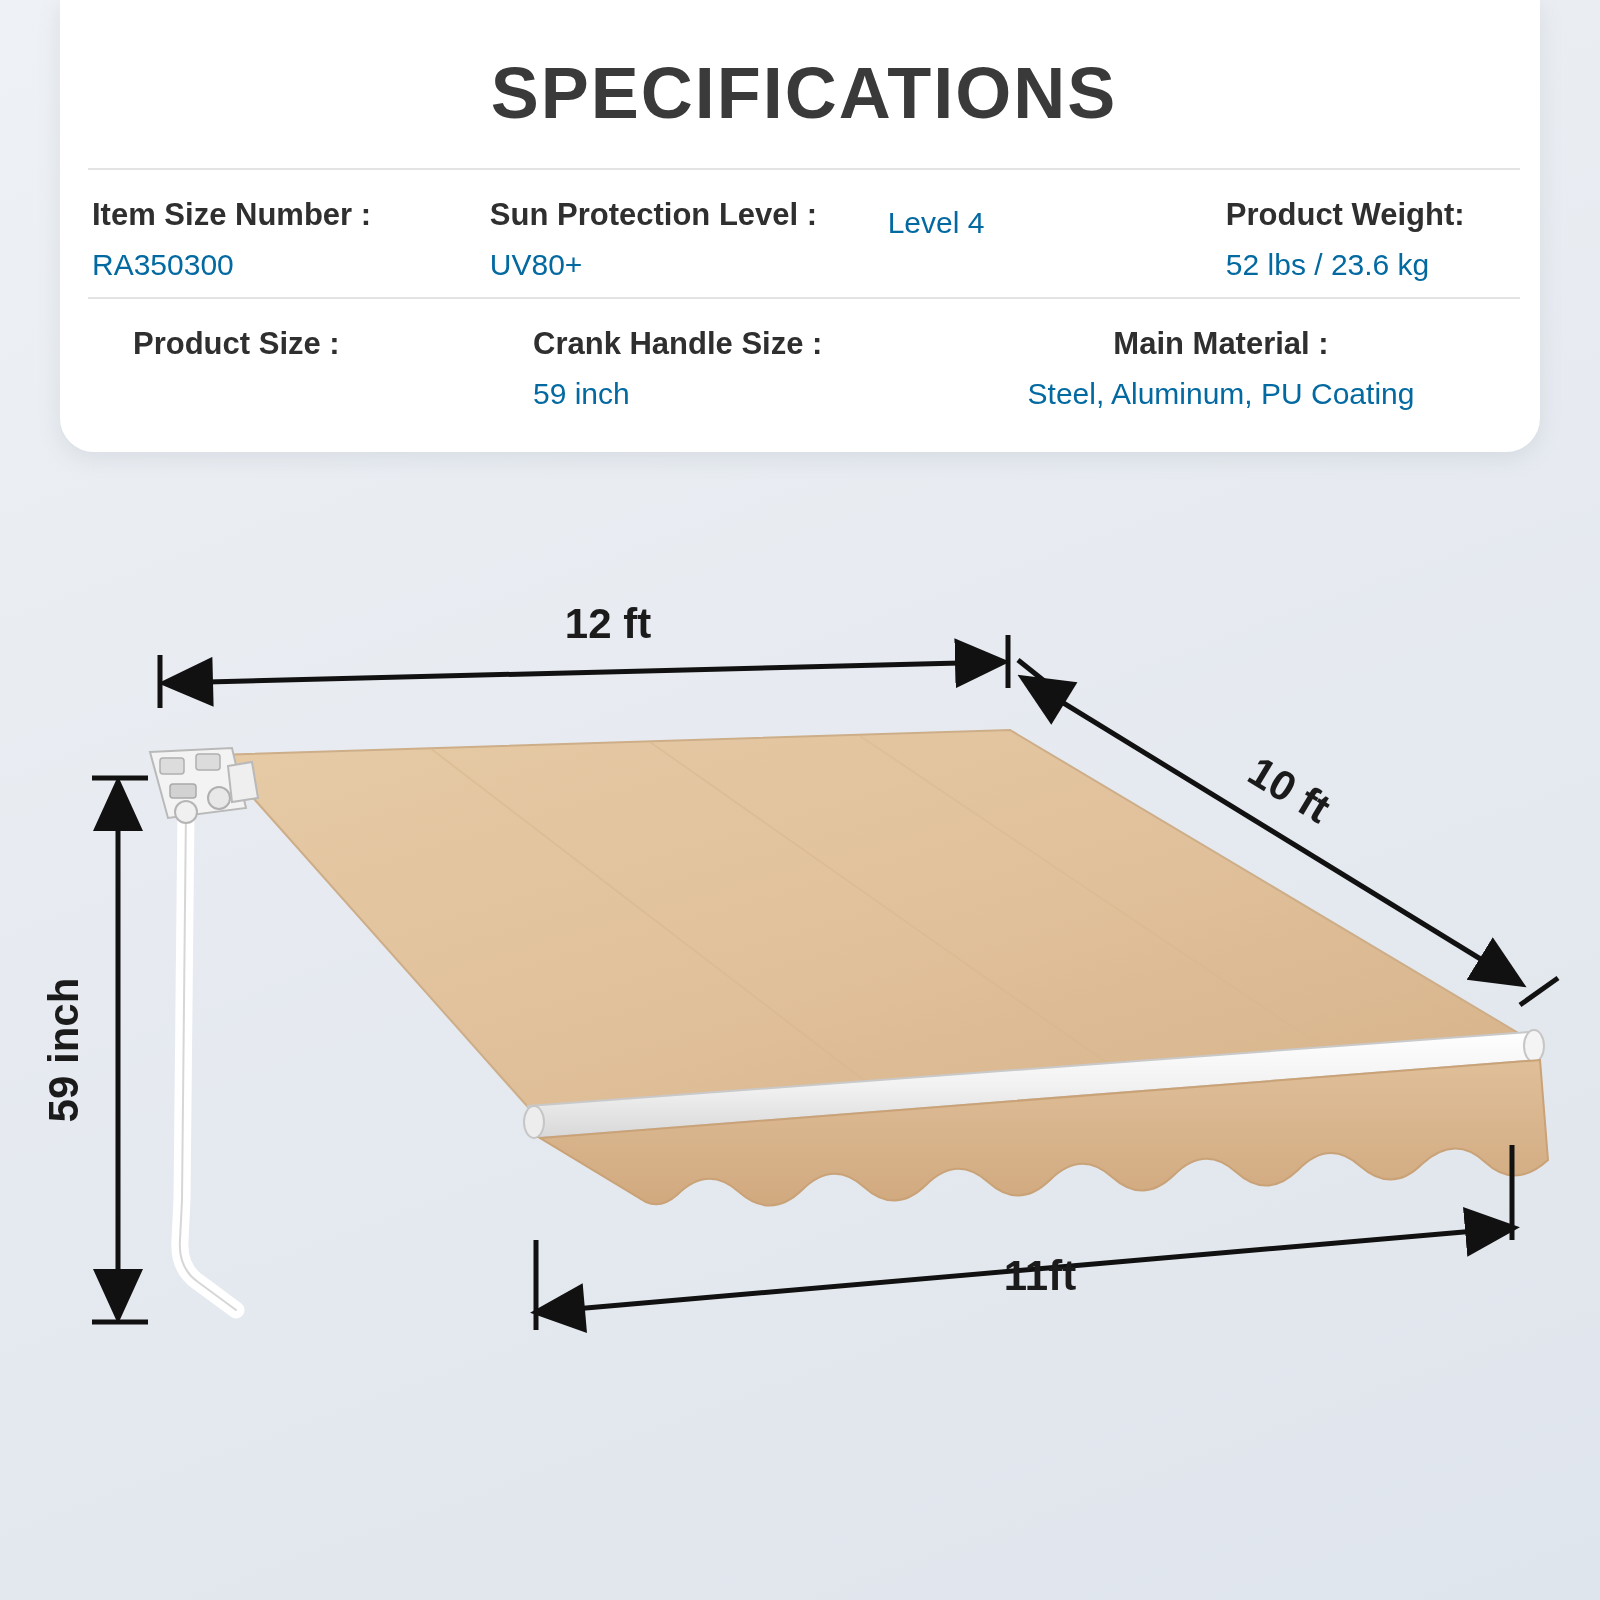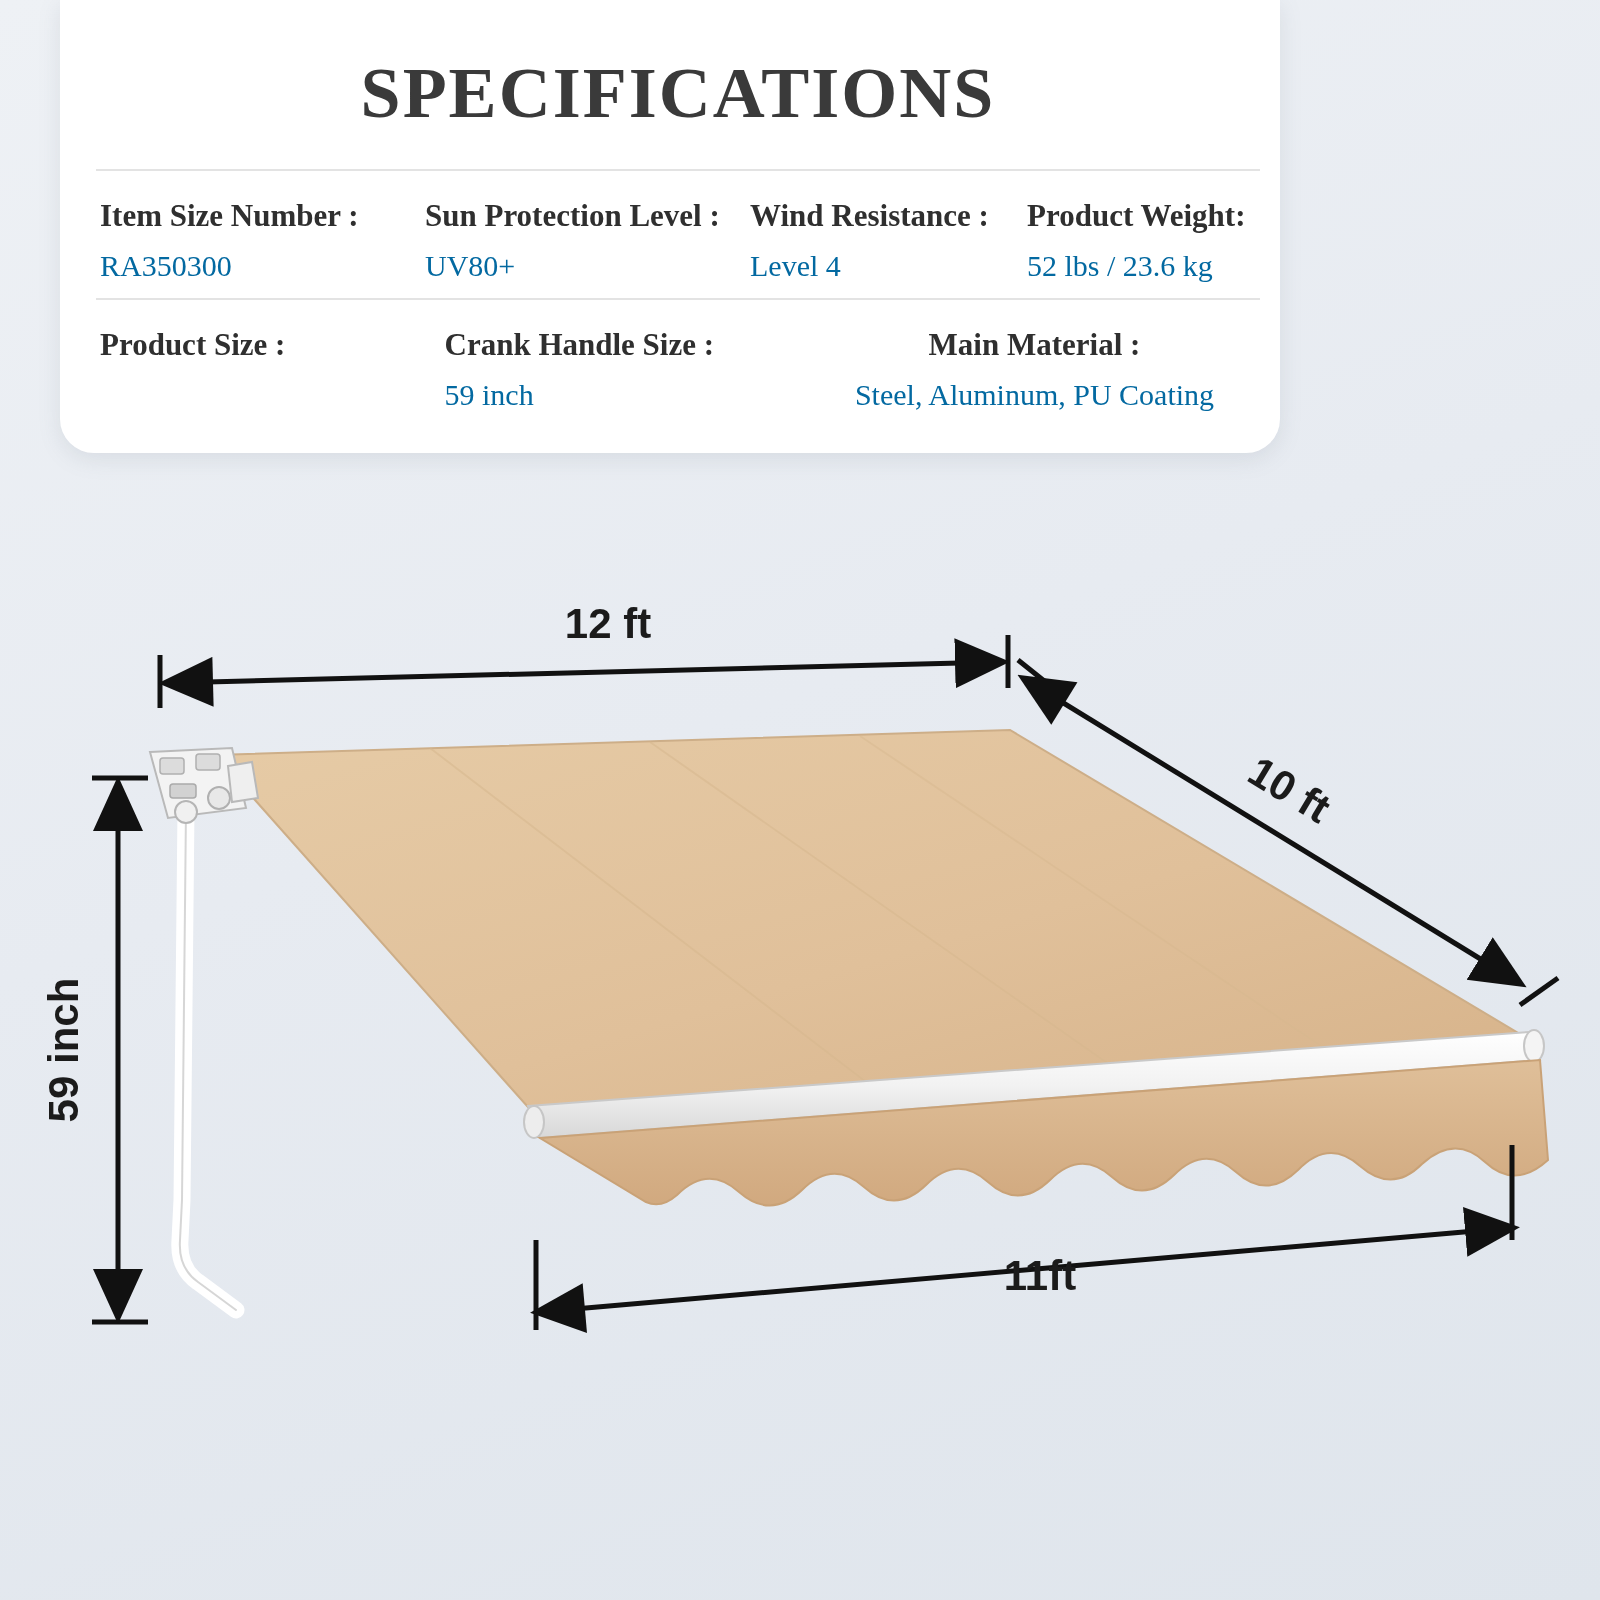--- a/index.html
+++ b/index.html
@@ -13,28 +13,27 @@
     background: linear-gradient(160deg, #eef1f5 0%, #e7ebf1 45%, #dfe5ec 100%);
     position: relative;
     overflow: hidden;
   }
 
   
   .spec-card {
     position: absolute;
     left: 60px;
     top: 0;
-    width: 1220px;
+    width: 1480px;
     background: #ffffff;
     border-bottom-left-radius: 34px;
     border-bottom-right-radius: 34px;
     box-shadow: 0 6px 22px rgba(120,130,145,0.16);
-    padding: 0 0 26px 16px;
+    padding: 0 0 26px 8px;
     box-sizing: border-box;
-    font-family: Liberation Serif, serif;
   }
 
   .spec-title {
     text-align: center;
     font-size: 72px;
     font-weight: bold;
     letter-spacing: 2px;
     color: #3a3a3a;
     padding: 52px 0 34px 0;
     margin: 0;
@@ -48,21 +47,21 @@
 
   .spec-row {
     display: flex;
     padding: 24px 0 10px 0;
   }
   .spec-row.row1 .spec-item:nth-child(1) { width: 400px; }
   .spec-row.row1 .spec-item:nth-child(2) { width: 400px; }
   .spec-row.row1 .spec-item:nth-child(3) { width: 340px; }
   .spec-row.row1 .spec-item:nth-child(4) { width: 340px; }
 
-  .spec-row.row2 .spec-item:nth-child(1) { width: 400px; }
+  .spec-row.row2 .spec-item:nth-child(1) { width: 400px; margin-left: 41px; }
   .spec-row.row2 .spec-item:nth-child(2) { width: 400px; }
   .spec-row.row2 .spec-item:nth-child(3) { width: 600px; text-align: center; }
 
   .spec-item {
     padding-left: 24px;
     box-sizing: border-box;
   }
   .spec-label {
     font-size: 31px;
     color: #2f2f2f;
@@ -105,21 +104,20 @@
   <div class="spec-row row1">
     <div class="spec-item">
       <div class="spec-label">Item Size Number :</div>
       <div class="spec-value">RA350300</div>
     </div>
     <div class="spec-item">
       <div class="spec-label">Sun Protection Level :</div>
       <div class="spec-value">UV80+</div>
     </div>
     <div class="spec-item">
-      <div class="spec-label">Wind Resistance :</div>
       <div class="spec-value">Level 4</div>
     </div>
     <div class="spec-item">
       <div class="spec-label">Product Weight:</div>
       <div class="spec-value">52 lbs / 23.6 kg</div>
     </div>
   </div>
 
   <div class="divider"></div>
 

